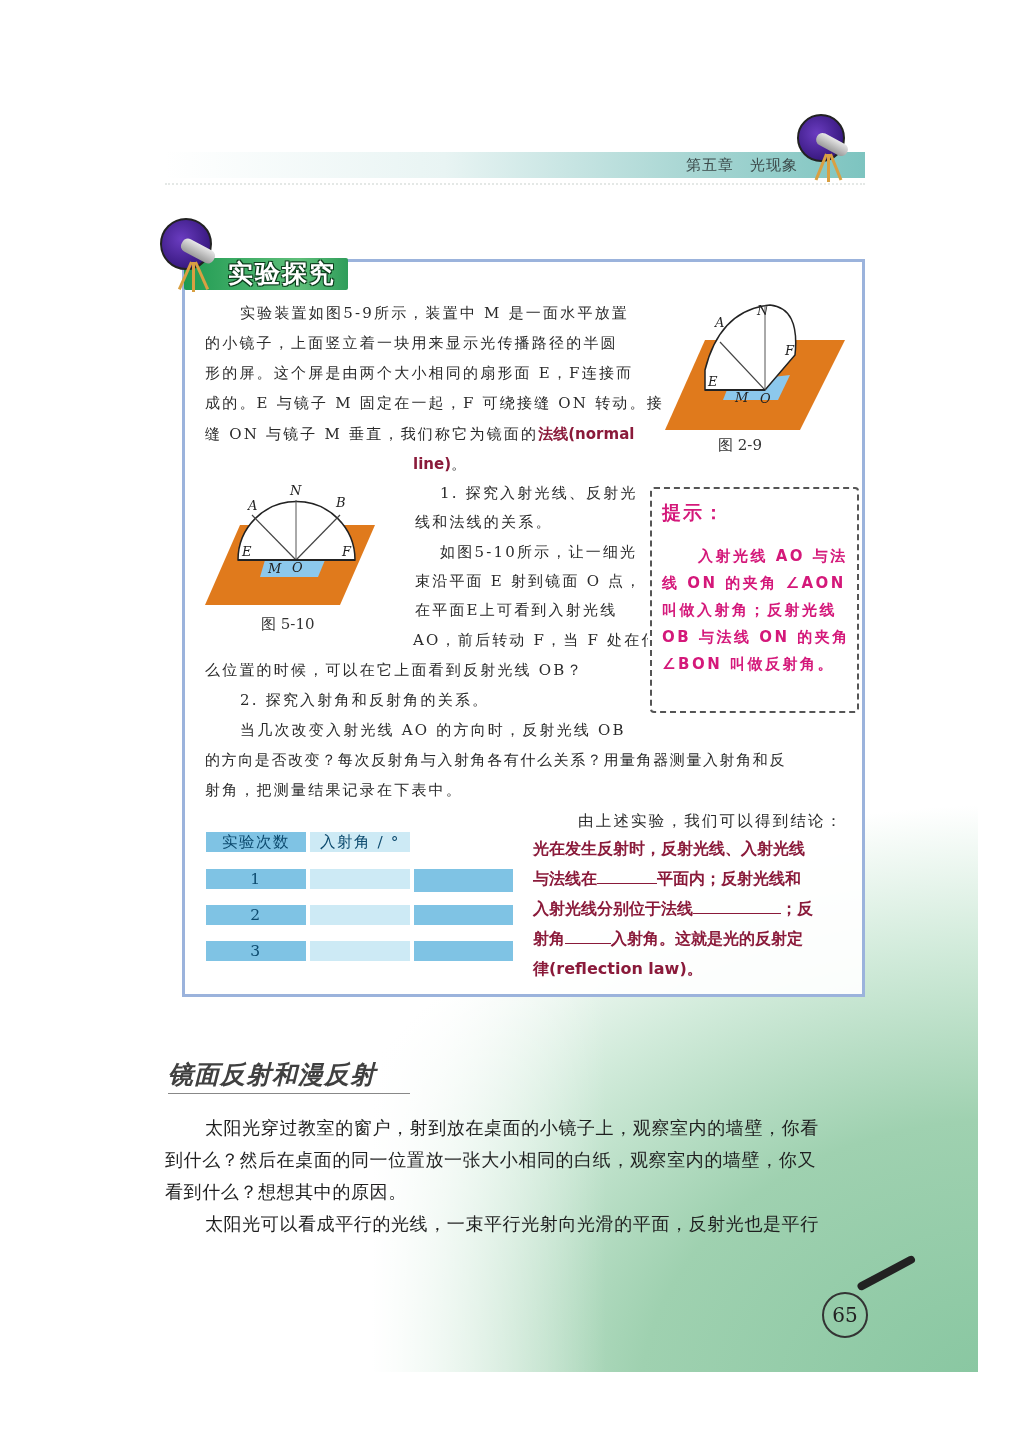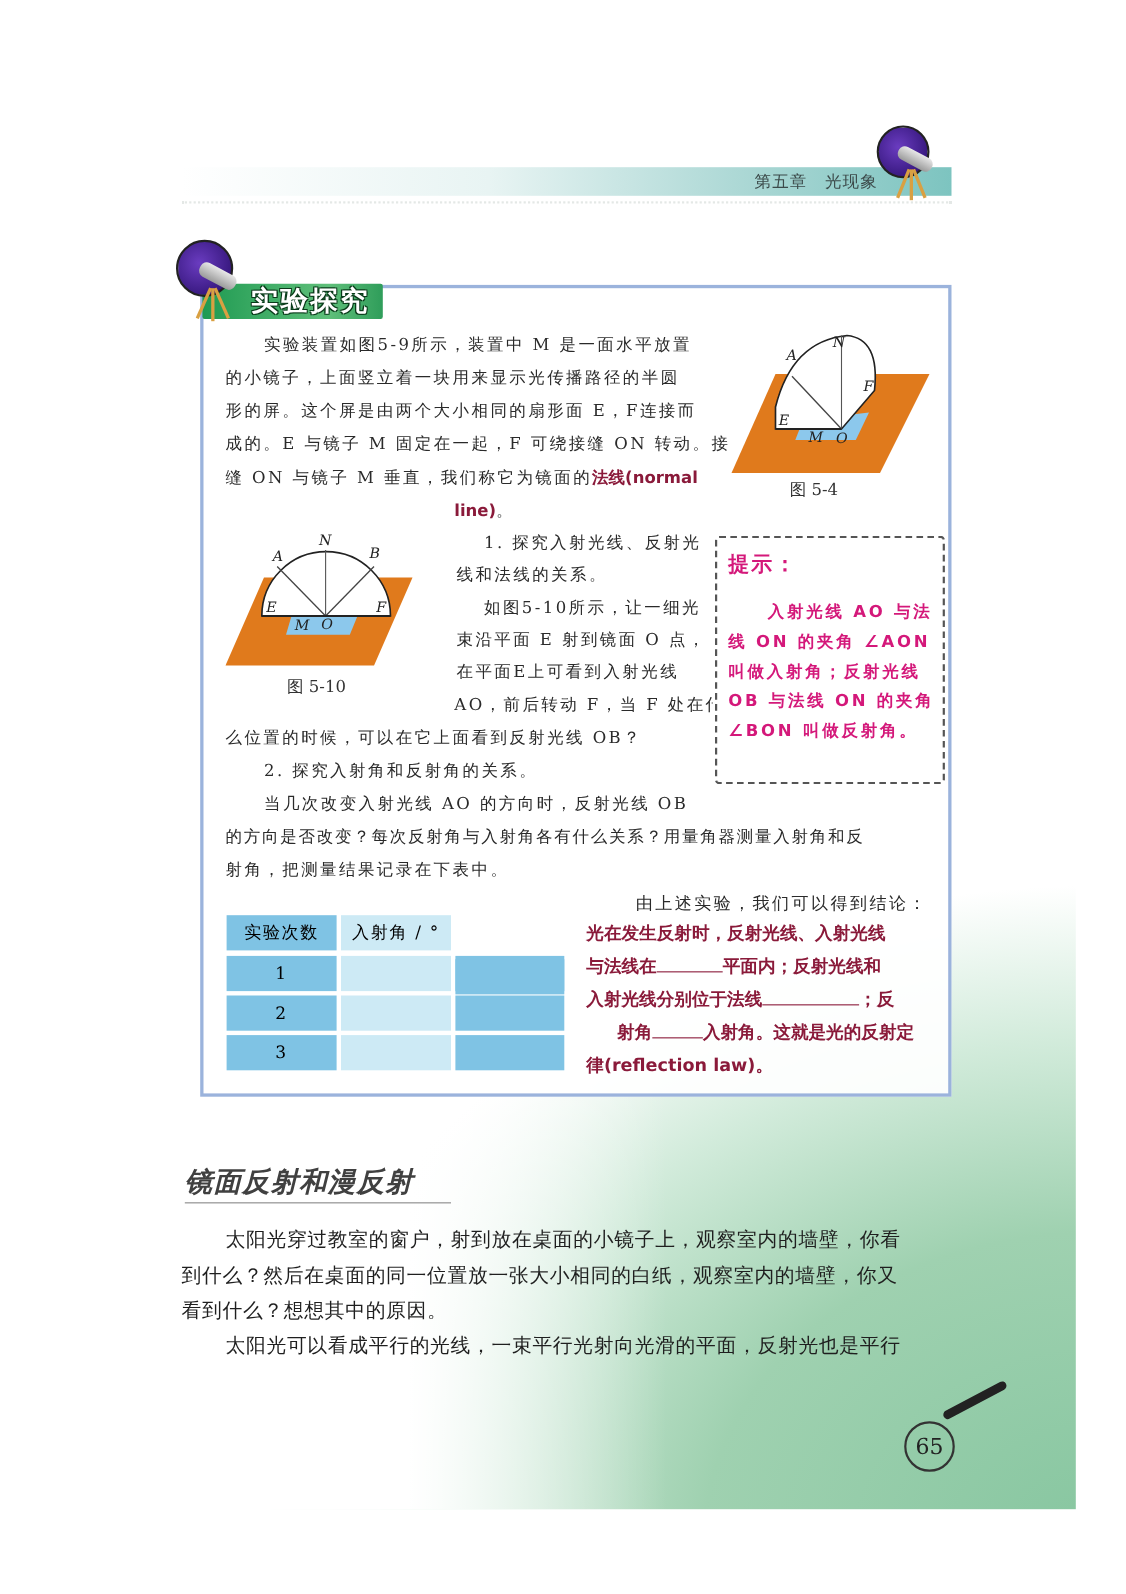--- a/index.html
+++ b/index.html
@@ -73,22 +73,22 @@
   .hint-title {
     position:absolute; left:662px; top:500px; font-size:19px; font-weight:bold;
     color:#d4187a; font-family:"DejaVu Sans",sans-serif; letter-spacing:2px;
   }
   .hint-line {
     position:absolute; font-size:15px; line-height:26px; color:#d4187a;
     font-weight:bold; white-space:nowrap; letter-spacing:2.5px;
     font-family:"DejaVu Sans",sans-serif;
   }
   .cell {
-    position:absolute; height:32px; display:flex; align-items:center; justify-content:center;
-    font-size:15.5px; color:#000000; letter-spacing:1.5px;
+    position:absolute; height:20px; display:flex; align-items:center; justify-content:center;
+    font-size:15.5px; color:#0c4a6e; letter-spacing:1.5px;
   }
   .c-dark { background:#7fc3e4; }
   .c-light { background:#cdeaf5; }
 
   .concl-intro { position:absolute; left:578px; top:806px; font-size:15.5px; line-height:30px; letter-spacing:2.2px; color:#2a2a2a; white-space:nowrap; }
   .concl-line {
     position:absolute; left:533px; font-size:16px; line-height:30px; color:#8a1a3a;
     font-weight:bold; font-family:"DejaVu Sans",sans-serif; white-space:nowrap;
   }
   .blank { display:inline-block; border-bottom:1.5px solid #8a1a3a; height:16px; vertical-align:baseline; }
@@ -158,21 +158,21 @@
   <line x1="105" y1="90" x2="105" y2="5" stroke="#555" stroke-width="1"></line>
   <line x1="60" y1="42" x2="105" y2="90" stroke="#444" stroke-width="1.2"></line>
   <line x1="45" y1="90" x2="105" y2="90" stroke="#222" stroke-width="2"></line>
   <text x="55" y="27" font-size="13" font-style="italic" fill="#222" font-family="DejaVu Serif, serif">A</text>
   <text x="97" y="15" font-size="13" font-style="italic" fill="#222" font-family="DejaVu Serif, serif">N</text>
   <text x="125" y="55" font-size="13" font-style="italic" fill="#222" font-family="DejaVu Serif, serif">F</text>
   <text x="48" y="86" font-size="13" font-style="italic" fill="#222" font-family="DejaVu Serif, serif">E</text>
   <text x="75" y="102" font-size="13" font-style="italic" fill="#222" font-family="DejaVu Serif, serif">M</text>
   <text x="100" y="103" font-size="13" font-style="italic" fill="#222" font-family="DejaVu Serif, serif">O</text>
 </svg>
-<div class="fig-caption" style="left:718px;top:436px;">图 5-4</div>
+<div class="fig-caption" style="left:718px;top:436px;">图 2-9</div>
 
 <svg style="position:absolute;left:200px;top:480px;" width="180" height="130" viewBox="0 0 180 130">
   <polygon points="40,45 175,45 140,125 5,125" fill="#e07a1c"></polygon>
   <polygon points="65,80 125,80 118,97 60,97" fill="#8cc8ec"></polygon>
   <path d="M38,80 A58,58 0 0 1 155,80 Z" fill="#fff" stroke="#222" stroke-width="1.5"></path>
   <line x1="96" y1="80" x2="96" y2="20" stroke="#555" stroke-width="1"></line>
   <line x1="52" y1="35" x2="96" y2="80" stroke="#444" stroke-width="1.2"></line>
   <line x1="96" y1="80" x2="140" y2="35" stroke="#444" stroke-width="1.2"></line>
   <line x1="38" y1="80" x2="155" y2="80" stroke="#222" stroke-width="2"></line>
   <text x="48" y="30" font-size="13" font-style="italic" fill="#222" font-family="DejaVu Serif, serif">A</text>
@@ -225,21 +225,21 @@
 </div>
 
 <div class="concl-intro">由上述实验，我们可以得到结论：</div>
 <div class="concl-line" style="top:834px;">光在发生反射时，反射光线、入射光线</div>
 <div class="concl-line" style="top:864px;">
   <span>与法线在</span><span class="blank" style="width:60px;"></span><span>平面内；反射光线和</span>
 </div>
 <div class="concl-line" style="top:894px;">
   <span>入射光线分别位于法线</span><span class="blank" style="width:88px;"></span><span>；反</span>
 </div>
-<div class="concl-line" style="top:924px;margin-left:28px;">
+<div class="concl-line" style="top:924px;">
   <span>射角</span><span class="blank" style="width:46px;"></span><span>入射角。这就是光的反射定</span>
 </div>
 <div class="concl-line" style="top:954px;">律(reflection law)。</div>
 
 <div class="section-title">镜面反射和漫反射</div>
 <div class="section-rule"></div>
 <div class="body-line" style="left:205px;top:1112px;">太阳光穿过教室的窗户，射到放在桌面的小镜子上，观察室内的墙壁，你看</div>
 <div class="body-line" style="left:165px;top:1144px;">到什么？然后在桌面的同一位置放一张大小相同的白纸，观察室内的墙壁，你又</div>
 <div class="body-line" style="left:165px;top:1176px;">看到什么？想想其中的原因。</div>
 <div class="body-line" style="left:205px;top:1208px;">太阳光可以看成平行的光线，一束平行光射向光滑的平面，反射光也是平行</div>

